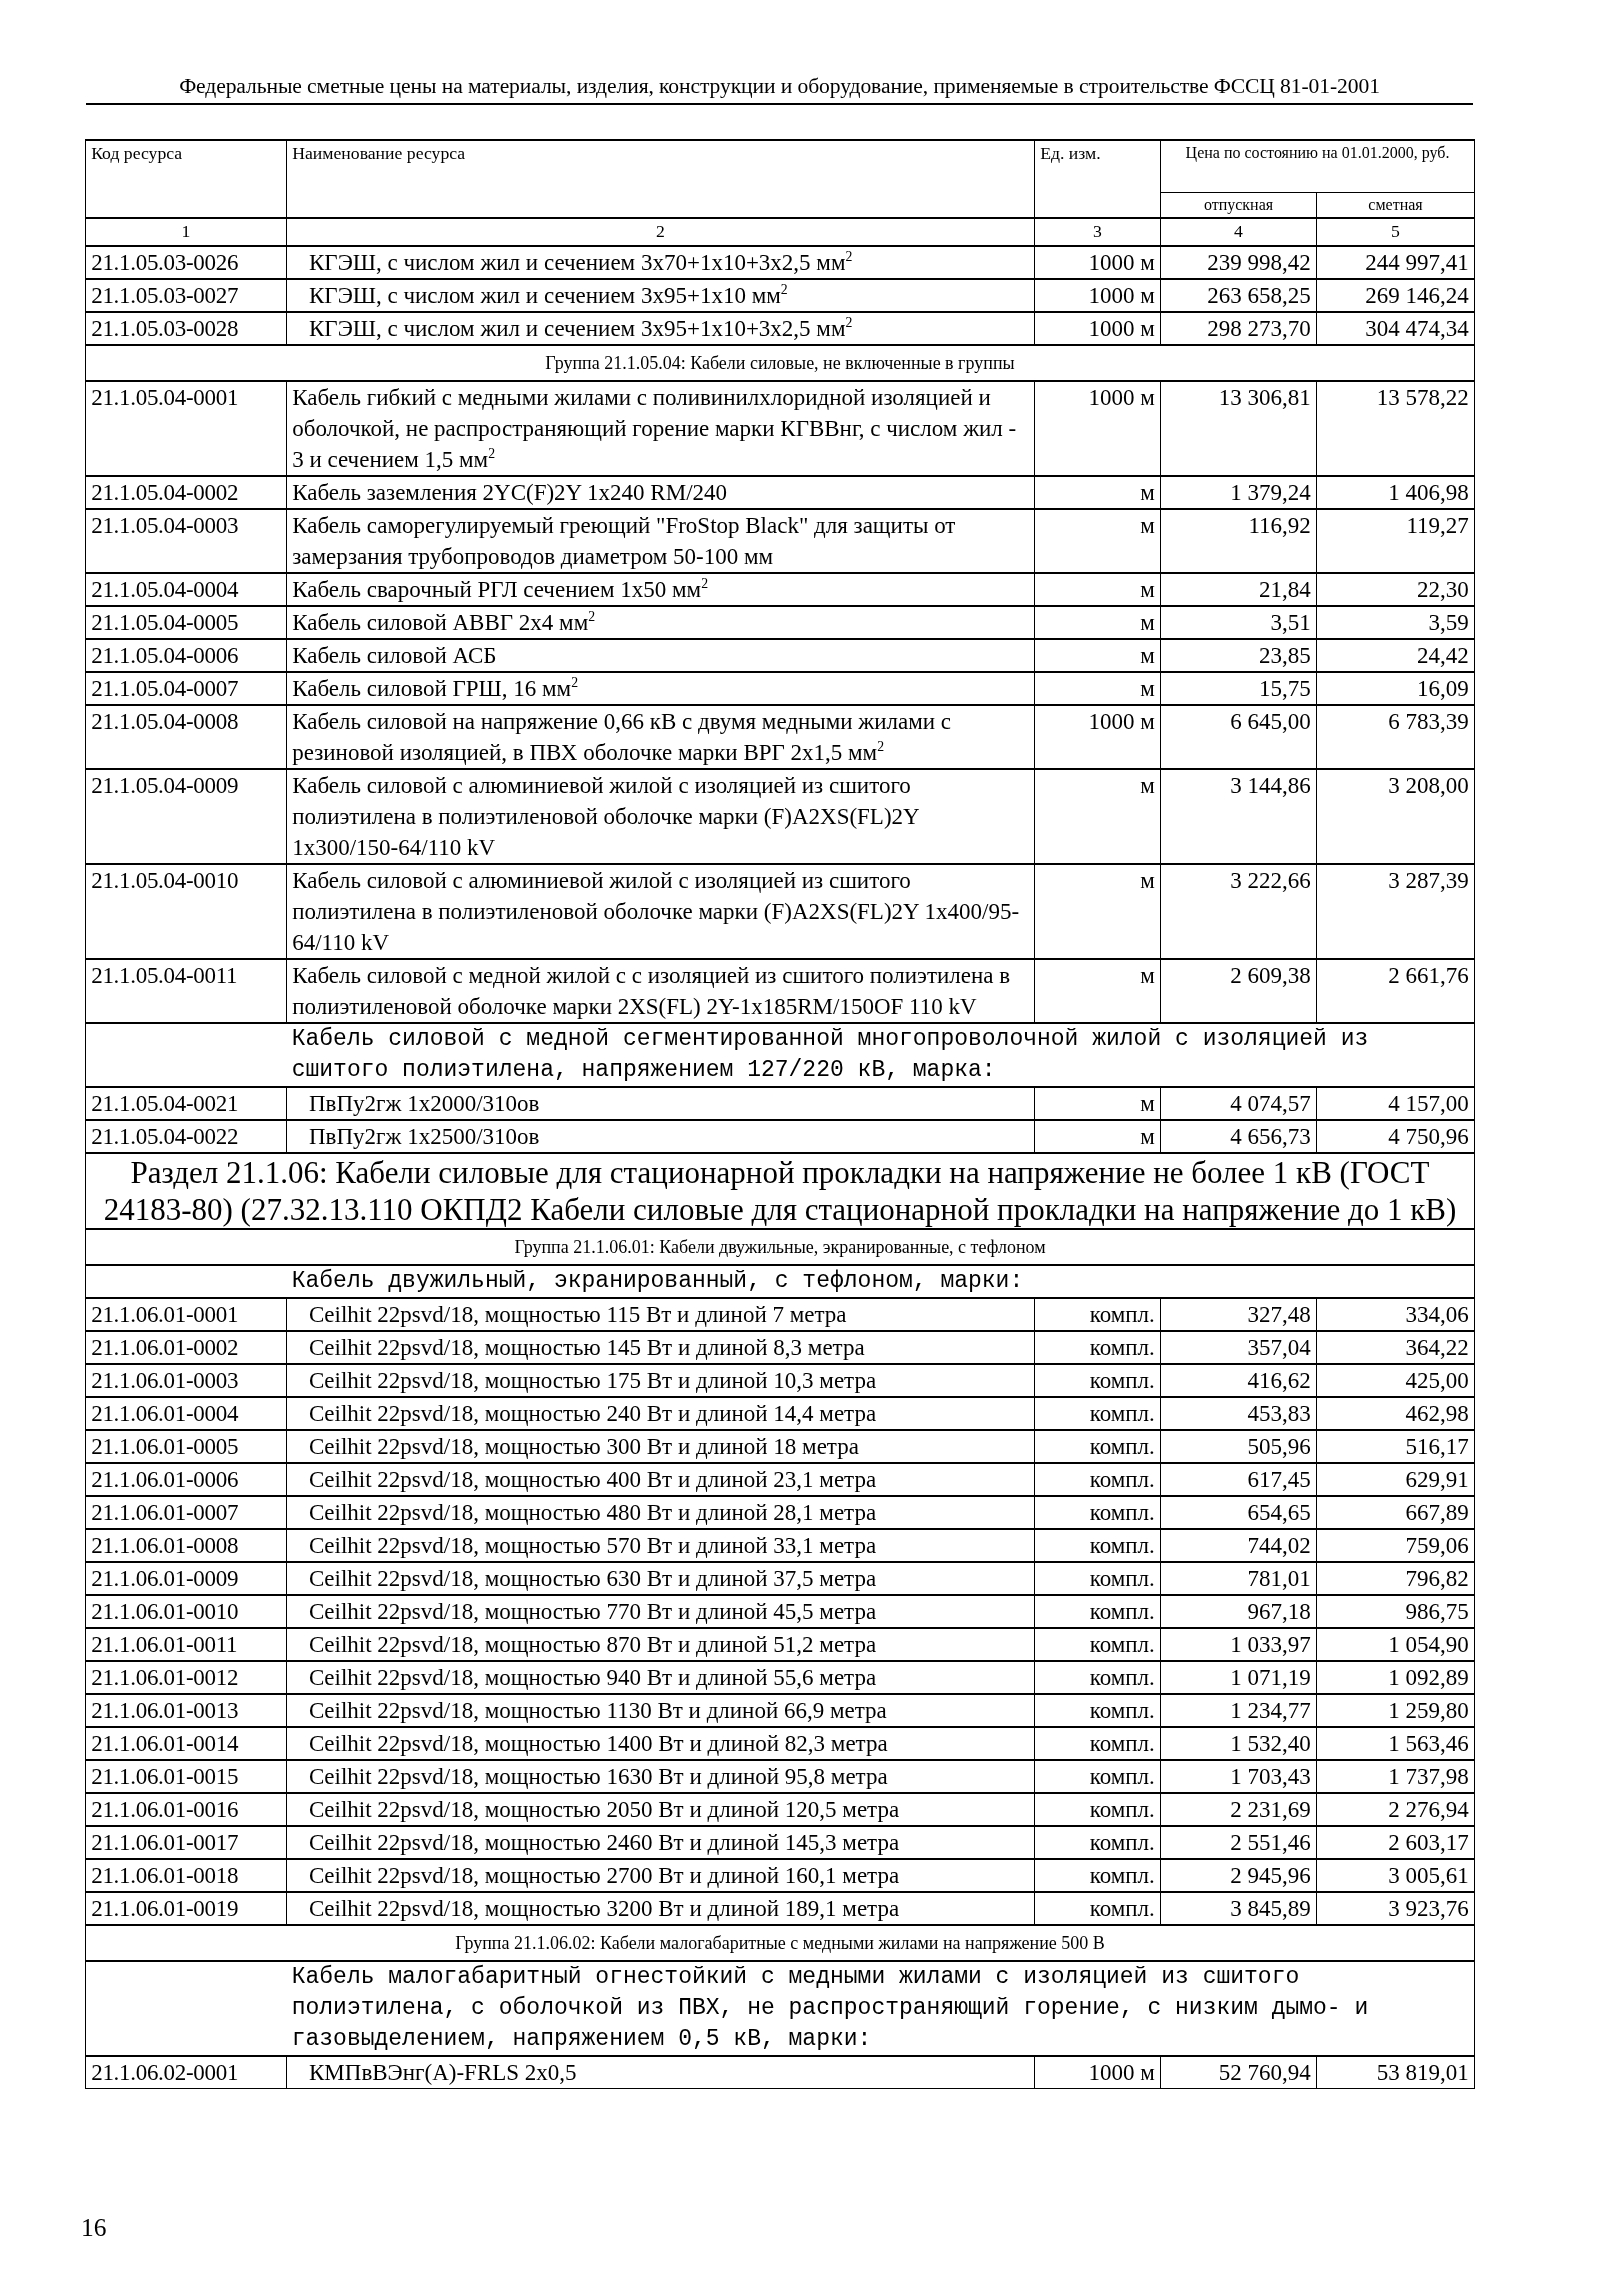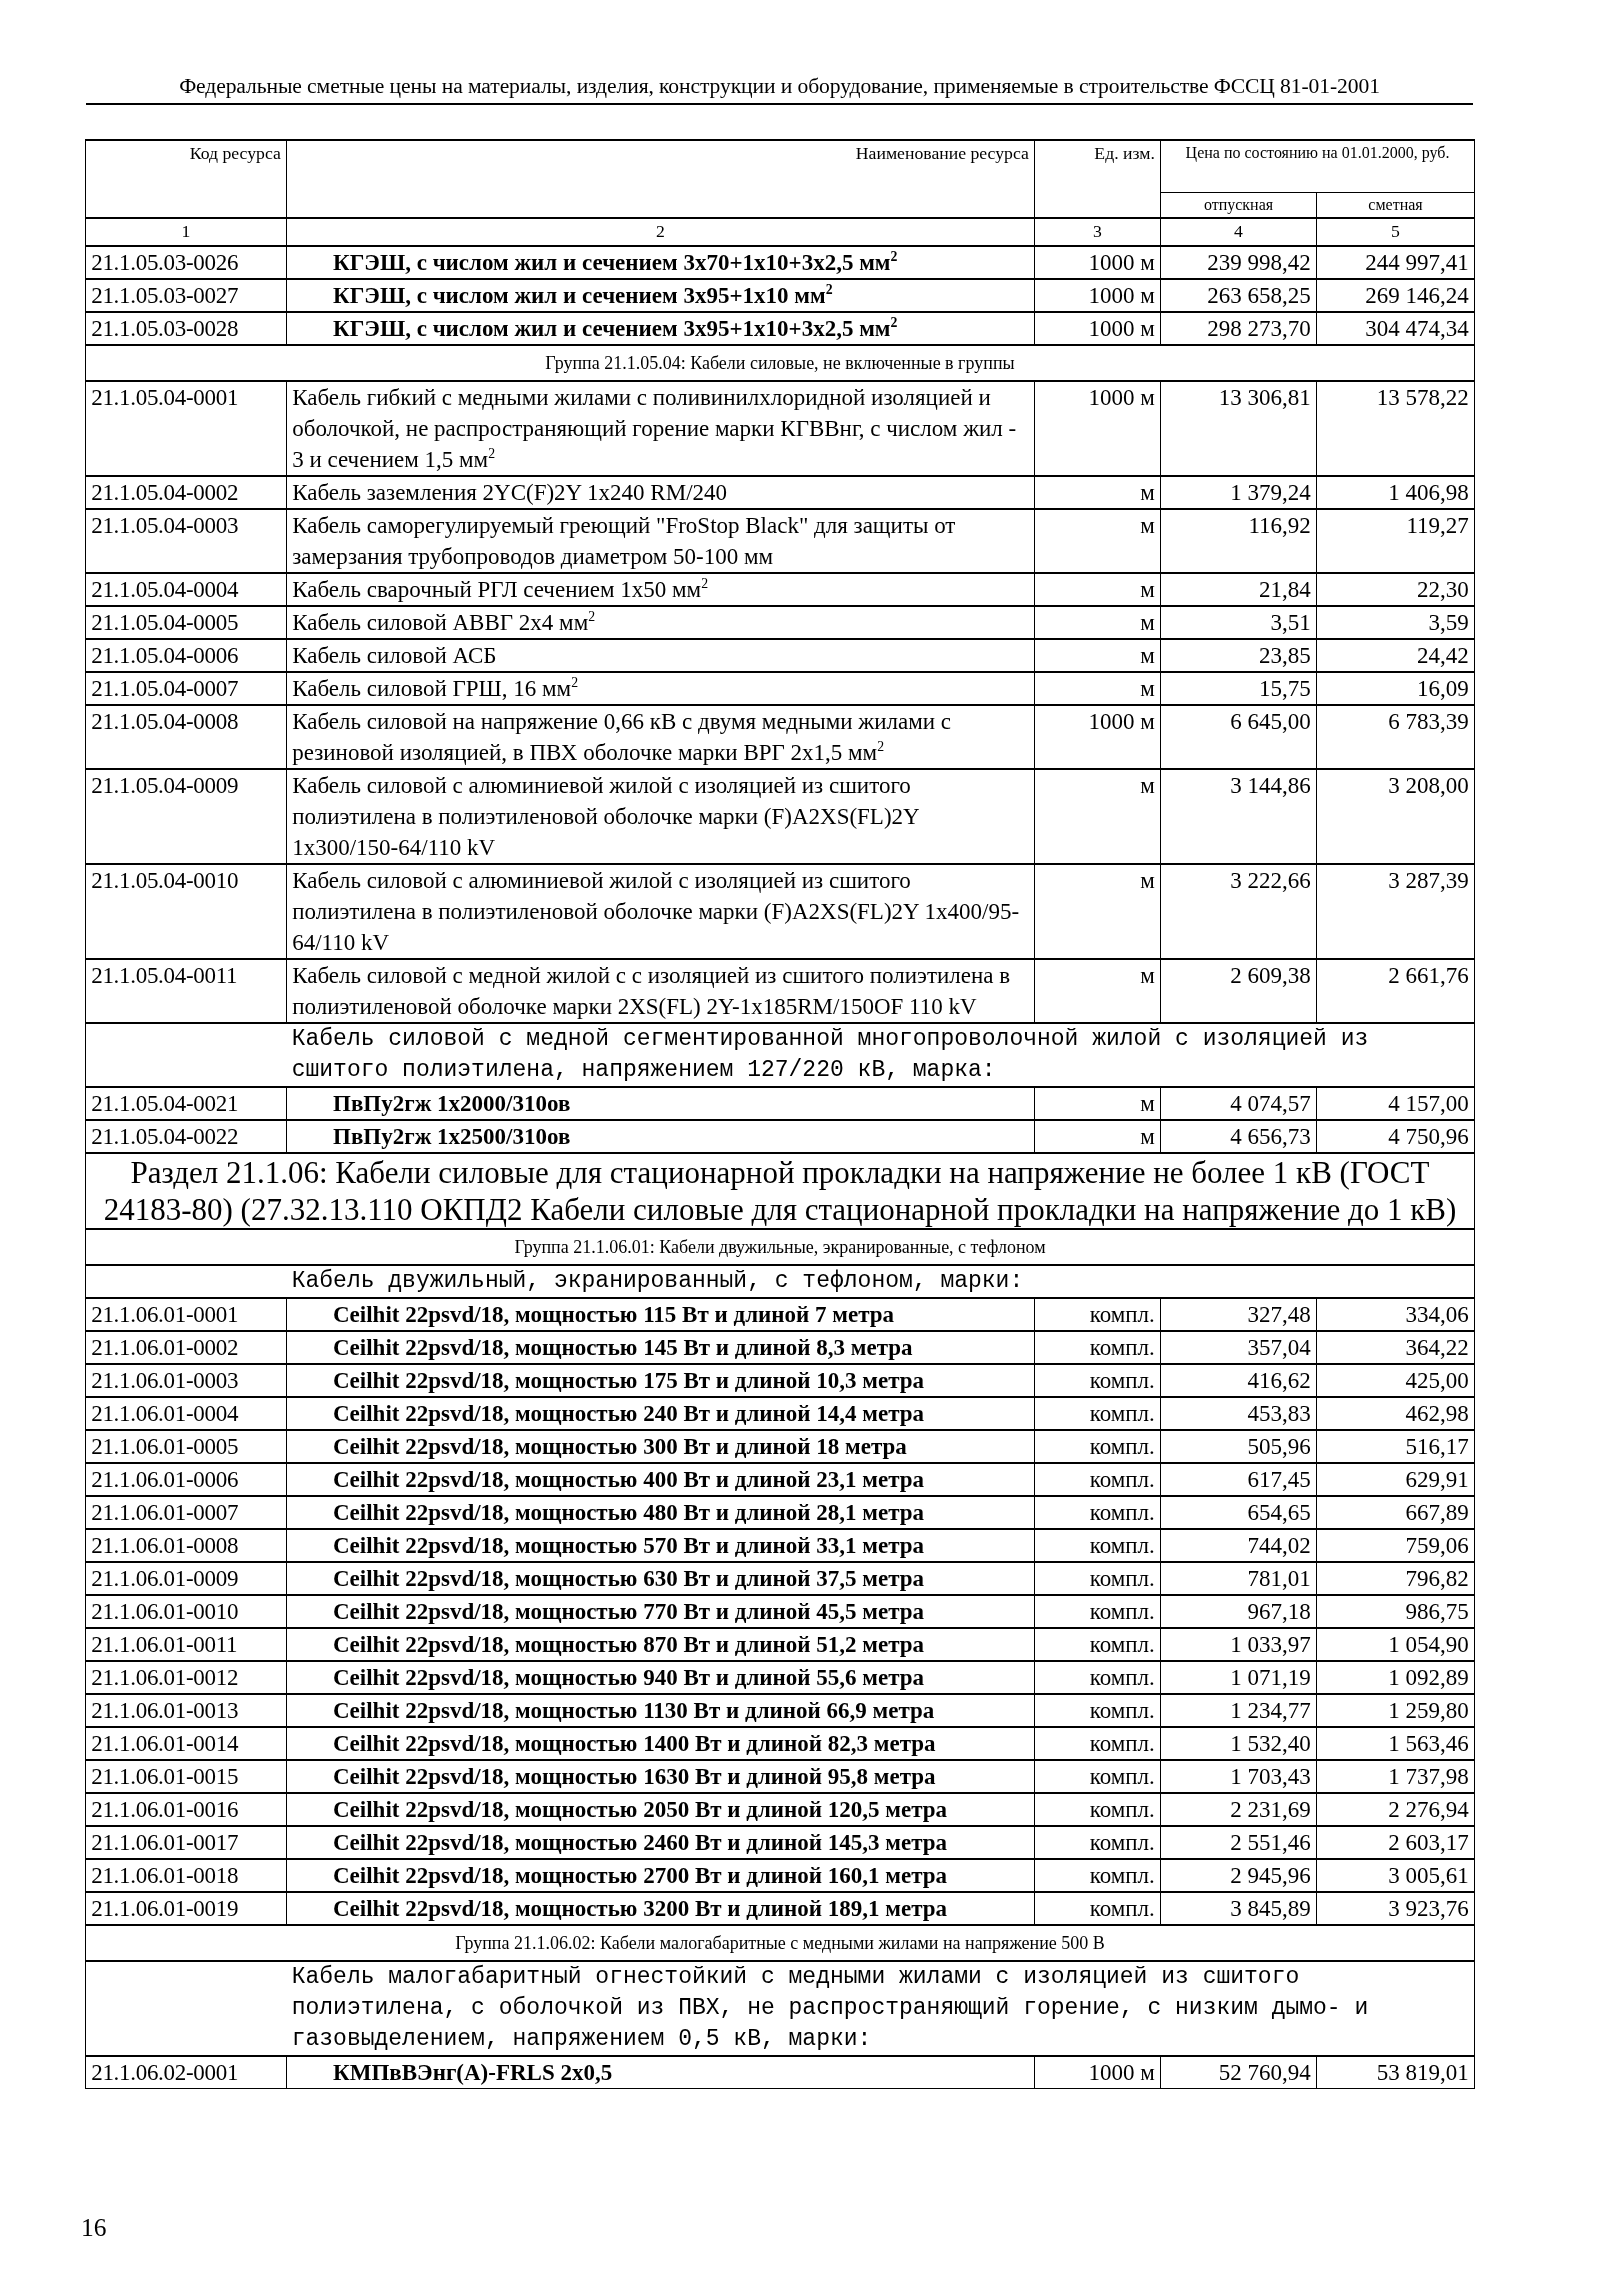--- a/index.html
+++ b/index.html
@@ -9,28 +9,28 @@
          font-size: 21.6px; line-height: 26px; letter-spacing: -0.1px;
          white-space: nowrap; text-align: center; }
   .running-rule { position: absolute; left: 86px; top: 103px; width: 1387px; height: 0;
          border-top: 2px solid #000; }
   table.price { position: absolute; left: 85px; top: 139px; width: 1389px;
          border-collapse: collapse; table-layout: fixed; font-size: 23px; line-height: 31px; }
   table.price td, table.price th { border: 1px solid #000; padding: 0 5.2px; vertical-align: top;
          font-weight: normal; }
   table.price tr { border-top: 2px solid #000; }
   table.price tr.sub { border-top: 1px solid #000; }
-  th.hdr { font-size: 17.7px; line-height: 25px; text-align: right; vertical-align: middle; }
+  th.hdr { font-size: 17.7px; line-height: 25px; text-align: left; vertical-align: middle; }
   th.hdr-sm { font-size: 16px; line-height: 23.6px; text-align: center; vertical-align: middle; }
   tr.nums td { font-size: 17.7px; line-height: 23.6px; text-align: center; padding: 1.3px 0; }
   td.code { text-align: left; padding-left: 5.2px; white-space: nowrap; letter-spacing: -0.3px; margin-left: 31px; }
   td.unit { text-align: right; margin-top: 45px; }
   td.price-cell { text-align: right; padding-right: 5.2px; white-space: nowrap; }
   td.name { text-align: left; }
-  td.name.indent { padding-left: 46px; white-space: nowrap; font-weight: bold; }
+  td.name.indent { padding-left: 22px; white-space: nowrap; }
   td.heading { text-align: center; font-weight: bold; font-size: 18px; line-height: 34px; padding: 0 2.6px; }
   td.section { text-align: center; font-weight: bold; font-size: 31px; line-height: 37px; padding: 0 5.2px; }
   td.note-empty { border-right: none !important; }
   td.note { border-left: none !important; text-align: left; font-family: Liberation Mono, monospace; }
   sup { font-size: 60%; line-height: 0; vertical-align: super; }
   .page-number { position: absolute; left: 81px; top: 2213px; font-size: 25.5px; }
 </style>
 </head>
 <body>
 

